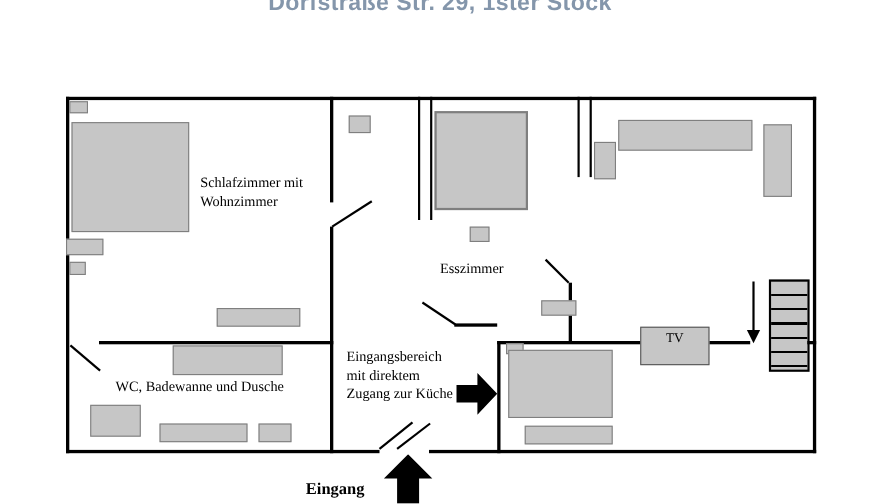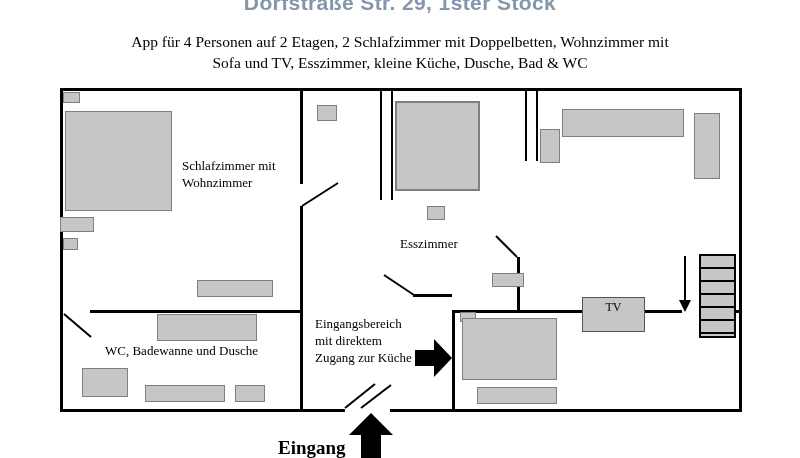--- a/index.html
+++ b/index.html
@@ -15,34 +15,30 @@
   .wall { position:absolute; background:var(--wall,#000); }
   .furn { position:absolute; background:var(--furniture-fill,#c6c6c6);
           border:1px solid var(--furniture-border,#7f7f7f); }
   .label { position:absolute; font-size:13px; line-height:1.3; }
   .center { text-align:center; }
   .tv-box { position:absolute; background:var(--furniture-fill,#c6c6c6); border:1px solid #555;
             text-align:center; font-size:12px; line-height:19px; }
   .stairs { position:absolute; border:2px solid #000;
             background:repeating-linear-gradient(to bottom, var(--furniture-fill,#c6c6c6) 0 11px, #000 11px 13px); }
   .overlay { position:absolute; left:0; top:0; pointer-events:none; }
-  .entrance-label { position:absolute; left:278px; top:437px; font-weight:bold; font-size:19px; }
+  .entrance-label { position:absolute; left:278px; top:437px; font-weight:bold; font-size:15px; }
   .entrance-arrow { position:absolute; left:340px; top:413px; }
 </style>
 </head>
 <body>
 
 <div class="page">
 
   <div class="title">Dorfstraße Str. 29, 1ster Stock</div>
 
-  <div class="description">
-    <div>App für 4 Personen auf 2 Etagen, 2 Schlafzimmer mit Doppelbetten, Wohnzimmer mit</div>
-    <div>Sofa und TV, Esszimmer, kleine Küche, Dusche, Bad &amp; WC</div>
-  </div>
 
   <div class="floorplan">
 
     <div class="wall" style="left:0;top:0;width:682px;height:3px"></div>
     <div class="wall" style="left:0;top:0;width:3px;height:324px"></div>
     <div class="wall" style="left:679px;top:0;width:3px;height:324px"></div>
     <div class="wall" style="left:0;top:321px;width:285px;height:3px"></div>
     <div class="wall" style="left:330px;top:321px;width:352px;height:3px"></div>
 
     <div class="wall" style="left:240px;top:0;width:3px;height:96px"></div>

